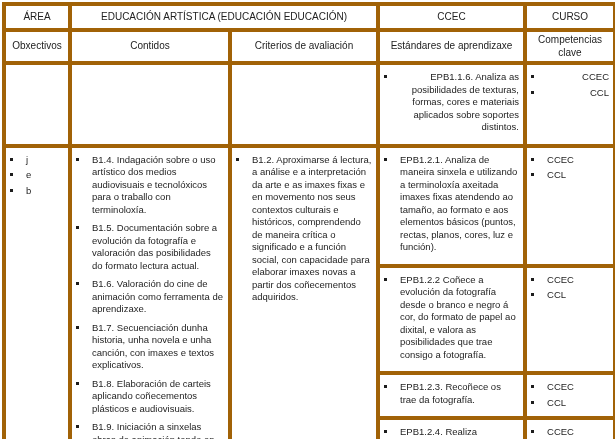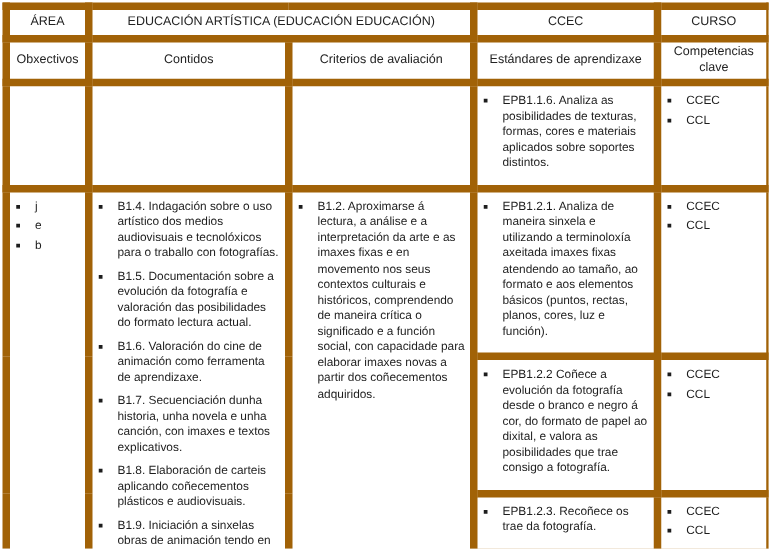--- a/index.html
+++ b/index.html
@@ -20,41 +20,41 @@
     position: absolute;
     left: 2px;
     top: 2px;
     width: 611px;
     border-collapse: collapse;
     table-layout: fixed;
     background: #ffffff;
   }
   table.curriculum th,
   table.curriculum td {
-    border: 6px solid #a16207;
+    border: 4px solid #a16207;
     vertical-align: top;
     padding: 4px 4px;
     font-size: 9.5px;
     line-height: 12.5px;
     overflow: hidden;
   }
   table.curriculum {
     border: 2px solid #474747;
   }
   table.curriculum th {
     font-weight: normal;
     font-size: 10px;
     text-align: center;
     vertical-align: middle;
     padding: 2px 3px;
     color: #222;
   }
   tr.hrow1 { height: 26px; }
   tr.hrow2 { height: 20px; margin-top: 16px; }
-  tr.brow1 { height: 74px; }
+  tr.brow1 { height: 74px; text-align: right; }
   tr.brow2 { height: 110px; }
   tr.brow3 { height: 84px; }
   tr.brow4 { height: 38px; }
   tr.brow5 { height: 78px; }
   ul.blist {
     margin: 2px 0 0 0;
     padding: 0 0 0 13px;
     list-style-type: square;
   }
   ul.blist li {
@@ -113,21 +113,21 @@
       <tr class="brow2">
         <td rowspan="4">
           <ul class="blist tight">
               <li>j</li>
               <li>e</li>
               <li>b</li>
             </ul>
         </td>
         <td rowspan="4">
           <ul class="blist">
-              <li>B1.4. Indagación sobre o uso artístico dos medios audiovisuais e tecnolóxicos para o traballo con fotografías.</li>
+              <li>B1.4. Indagación sobre o uso artístico dos medios audiovisuais e tecnolóxicos para o traballo con terminoloxía.</li>
               <li>B1.5. Documentación sobre a evolución da fotografía e valoración das posibilidades do formato lectura actual.</li>
               <li>B1.6. Valoración do cine de animación como ferramenta de aprendizaxe.</li>
               <li>B1.7. Secuenciación dunha historia, unha novela e unha canción, con imaxes e textos explicativos.</li>
               <li>B1.8. Elaboración de carteis aplicando coñecementos plásticos e audiovisuais.</li>
               <li>B1.9. Iniciación a sinxelas obras de animación tendo en conta o son, a montaxe, o guión e a realización.</li>
             </ul>
         </td>
         <td rowspan="4">
           <ul class="blist">
               <li>B1.2. Aproximarse á lectura, a análise e a interpretación da arte e as imaxes fixas e en movemento nos seus contextos culturais e históricos, comprendendo de maneira crítica o significado e a función social, con capacidade para elaborar imaxes novas a partir dos coñecementos adquiridos.</li>

